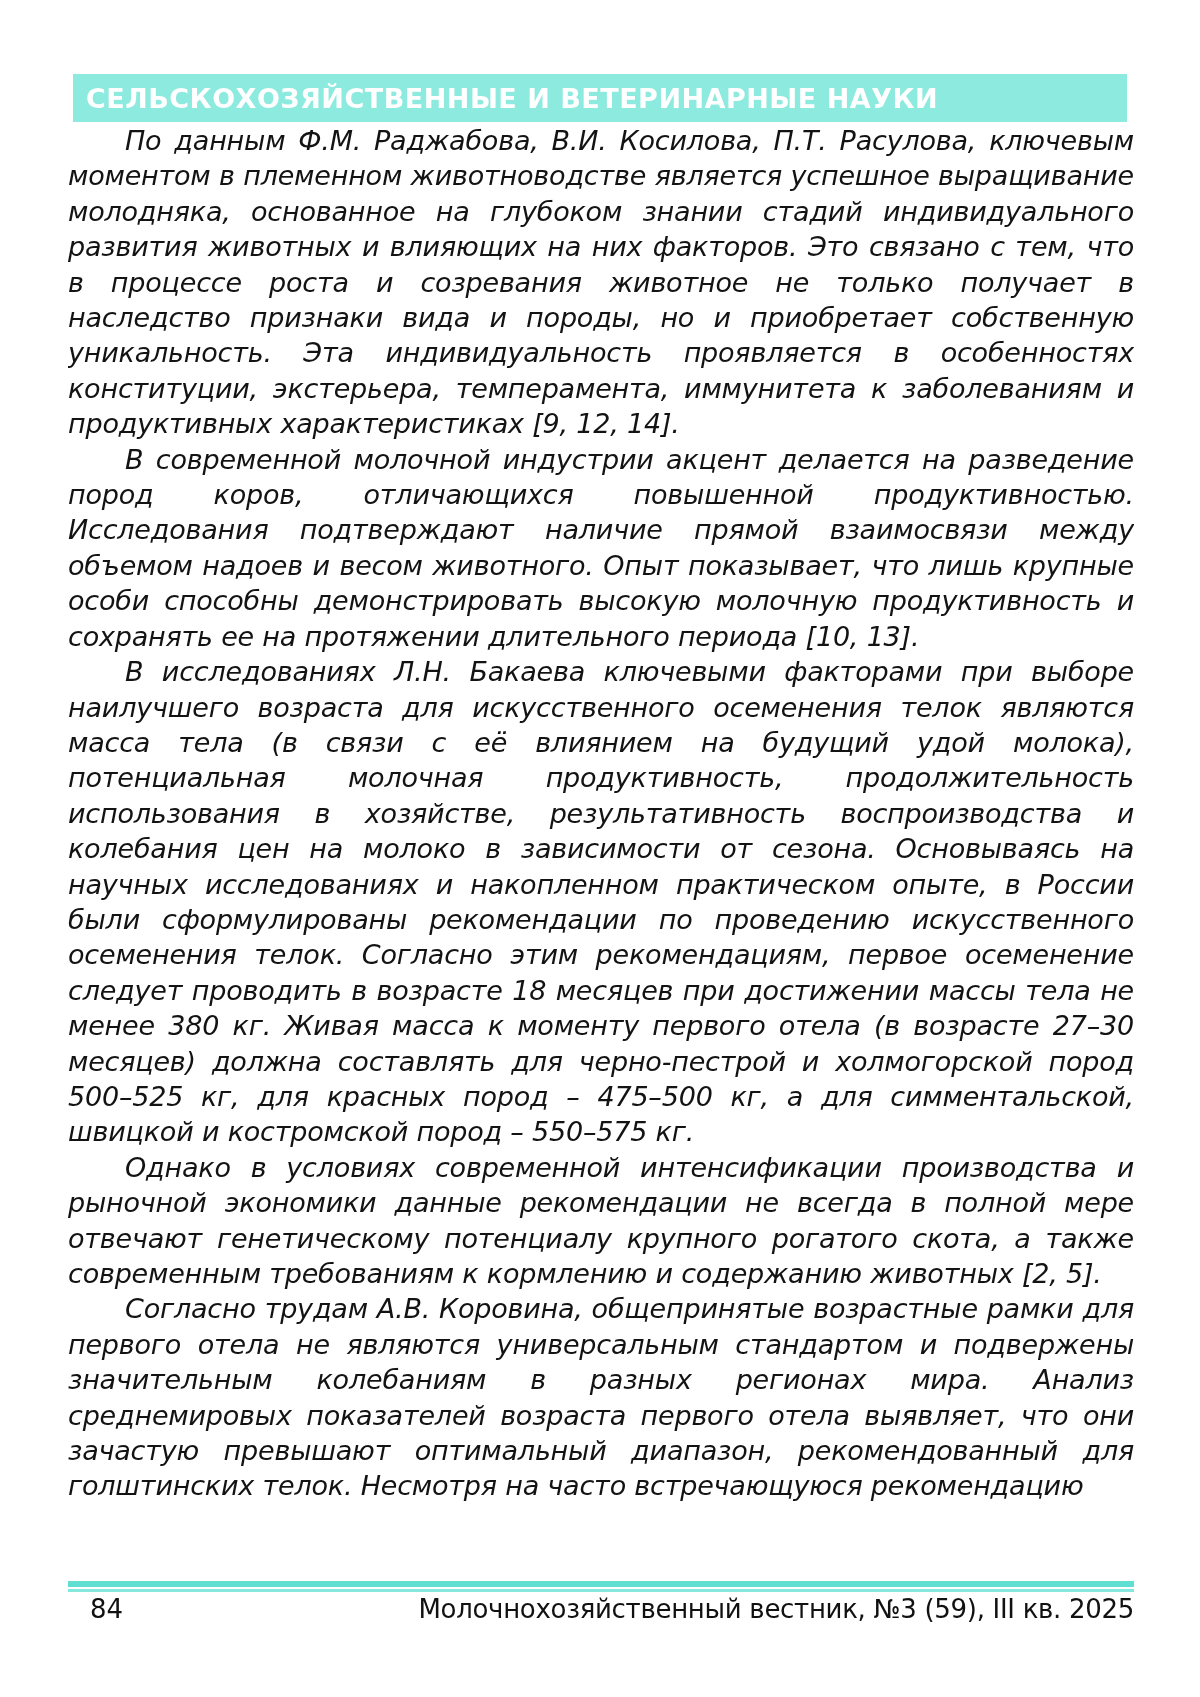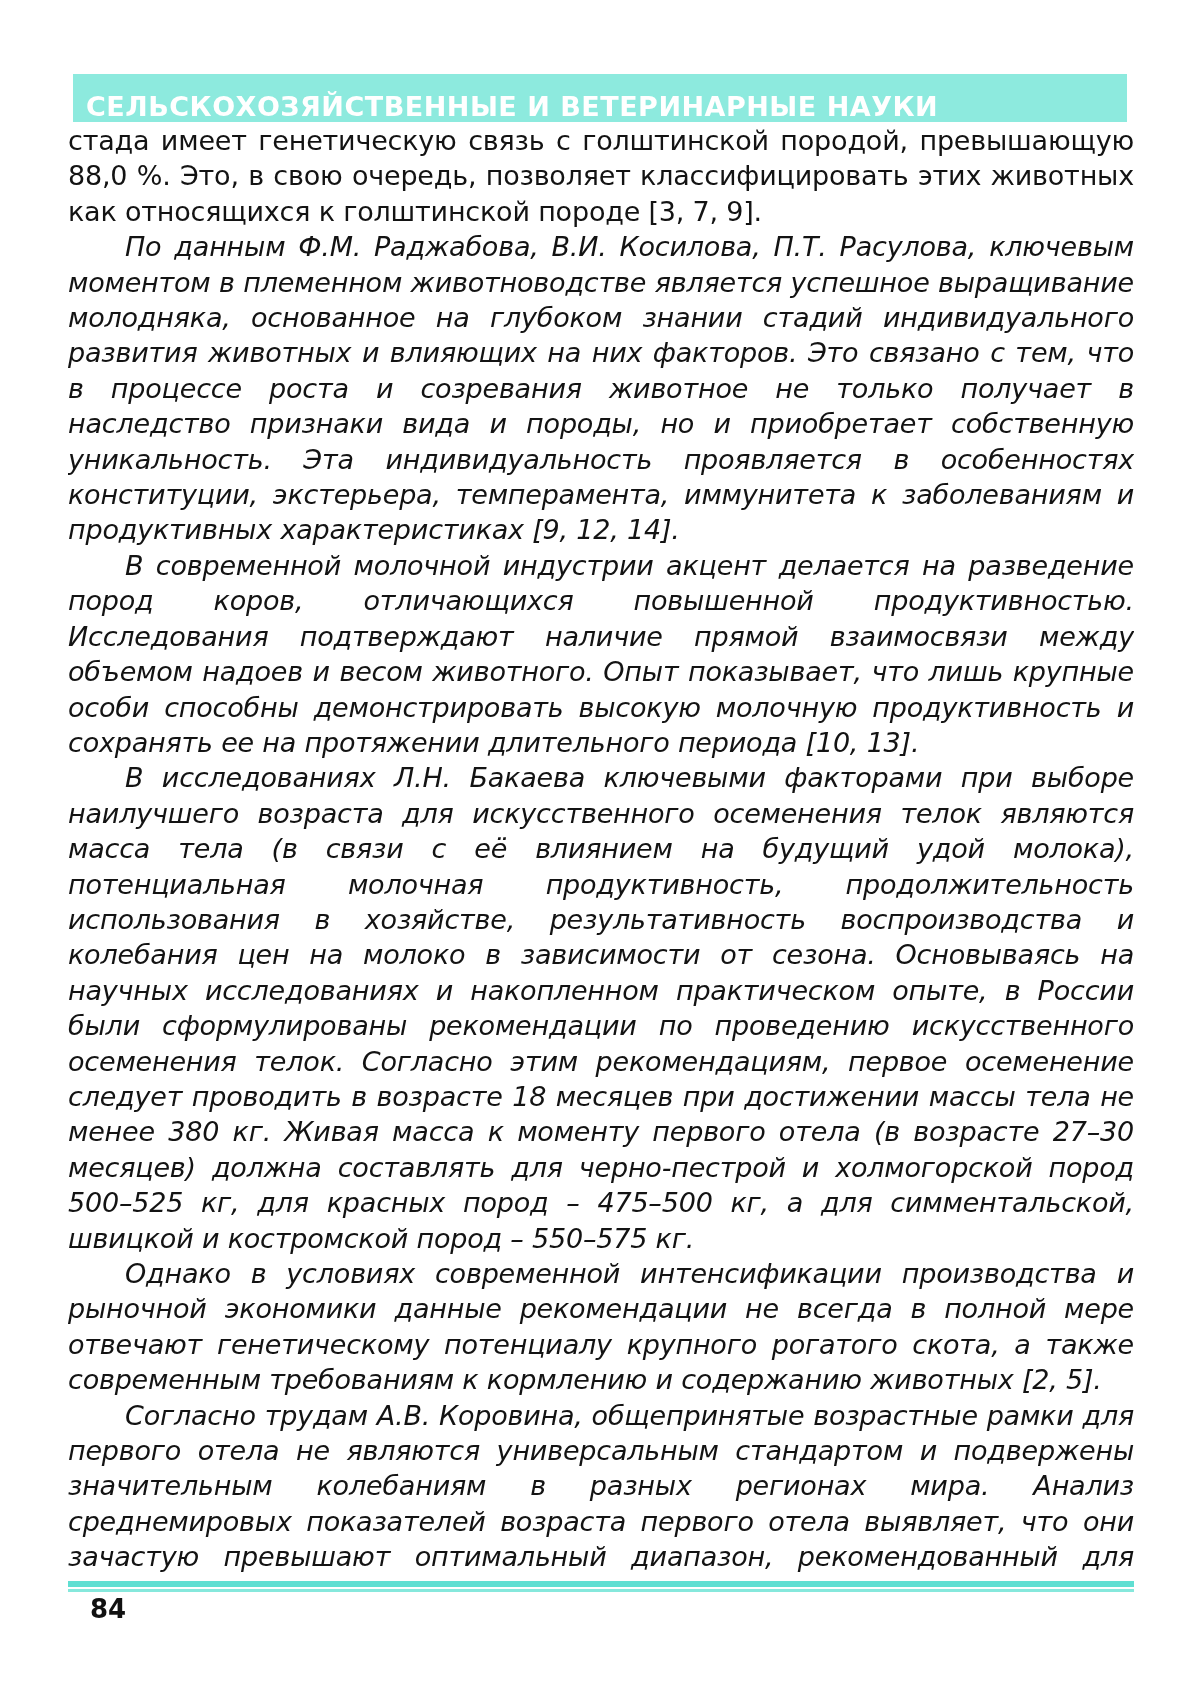--- a/index.html
+++ b/index.html
@@ -12,21 +12,21 @@
     overflow: hidden;
   }
   .banner {
     position: absolute;
     left: 73px;
     top: 74px;
     width: 1054px;
     height: 48px;
     background: #8deade;
     display: flex;
-    align-items: flex-end;
+    align-items: center;
     box-sizing: border-box;
     padding-left: 13px;
   }
   .banner-title {
     color: #ffffff;
     font-weight: bold;
     font-size: 27px;
     letter-spacing: 0.5px;
     white-space: nowrap;
   }
@@ -59,44 +59,44 @@
     left: 68px;
     top: 1592px;
     width: 1066px;
     display: flex;
     justify-content: space-between;
     align-items: baseline;
     color: #111111;
     font-size: 26px;
     line-height: 34px;
   }
-  .page-number { padding-left: 22px; font-weight: bold; }
+  .page-number { padding-left: 22px; }
   .journal-title { letter-spacing: -0.3px; }
 </style>
 </head>
 <body>
 
 <div class="page">
 
   <div class="banner">
     <span class="banner-title">СЕЛЬСКОХОЗЯЙСТВЕННЫЕ И ВЕТЕРИНАРНЫЕ НАУКИ</span>
   </div>
 
   <div class="article-body">
-      <p class="para">стада имеет генетическую связь с голштинской породой, превышающую 88,0 %. Это, в свою очередь, позволяет классифицировать этих животных как относящихся к голштинской породе [3, 7, 9].</p>
       <p class="para indent">По данным Ф.М. Раджабова, В.И. Косилова, П.Т. Расулова, ключевым моментом в племенном животноводстве является успешное выращивание молодняка, основанное на глубоком знании стадий индивидуального развития животных и влияющих на них факторов. Это связано с тем, что в процессе роста и созревания животное не только получает в наследство признаки вида и породы, но и приобретает собственную уникальность. Эта индивидуальность проявляется в особенностях конституции, экстерьера, темперамента, иммунитета к заболеваниям и продуктивных характеристиках [9, 12, 14].</p>
       <p class="para indent">В современной молочной индустрии акцент делается на разведение пород коров, отличающихся повышенной продуктивностью. Исследования подтверждают наличие прямой взаимосвязи между объемом надоев и весом животного. Опыт показывает, что лишь крупные особи способны демонстрировать высокую молочную продуктивность и сохранять ее на протяжении длительного периода [10, 13].</p>
       <p class="para indent">В исследованиях Л.Н. Бакаева ключевыми факторами при выборе наилучшего возраста для искусственного осеменения телок являются масса тела (в связи с её влиянием на будущий удой молока), потенциальная молочная продуктивность, продолжительность использования в хозяйстве, результативность воспроизводства и колебания цен на молоко в зависимости от сезона. Основываясь на научных исследованиях и накопленном практическом опыте, в России были сформулированы рекомендации по проведению искусственного осеменения телок. Согласно этим рекомендациям, первое осеменение следует проводить в возрасте 18 месяцев при достижении массы тела не менее 380 кг. Живая масса к моменту первого отела (в возрасте 27–30 месяцев) должна составлять для черно-пестрой и холмогорской пород 500–525 кг, для красных пород – 475–500 кг, а для симментальской, швицкой и костромской пород – 550–575 кг.</p>
       <p class="para indent">Однако в условиях современной интенсификации производства и рыночной экономики данные рекомендации не всегда в полной мере отвечают генетическому потенциалу крупного рогатого скота, а также современным требованиям к кормлению и содержанию животных [2, 5].</p>
       <p class="para indent">Согласно трудам А.В. Коровина, общепринятые возрастные рамки для первого отела не являются универсальным стандартом и подвержены значительным колебаниям в разных регионах мира. Анализ среднемировых показателей возраста первого отела выявляет, что они зачастую превышают оптимальный диапазон, рекомендованный для голштинских телок. Несмотря на часто встречающуюся рекомендацию</p>
     </div>
 
   <div class="footer-rule">
     <div class="thick"></div>
     <div class="gap"></div>
     <div class="thin"></div>
   </div>
 
   <div class="page-footer">
     <span class="page-number">84</span>
+    <span class="journal-title">Молочнохозяйственный вестник, №3 (59), III кв. 2025</span>
   </div>
 
 </div>
 
 </body></html>

